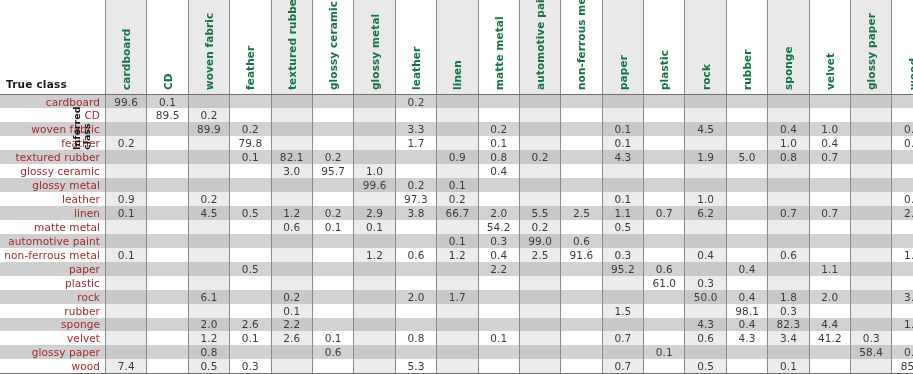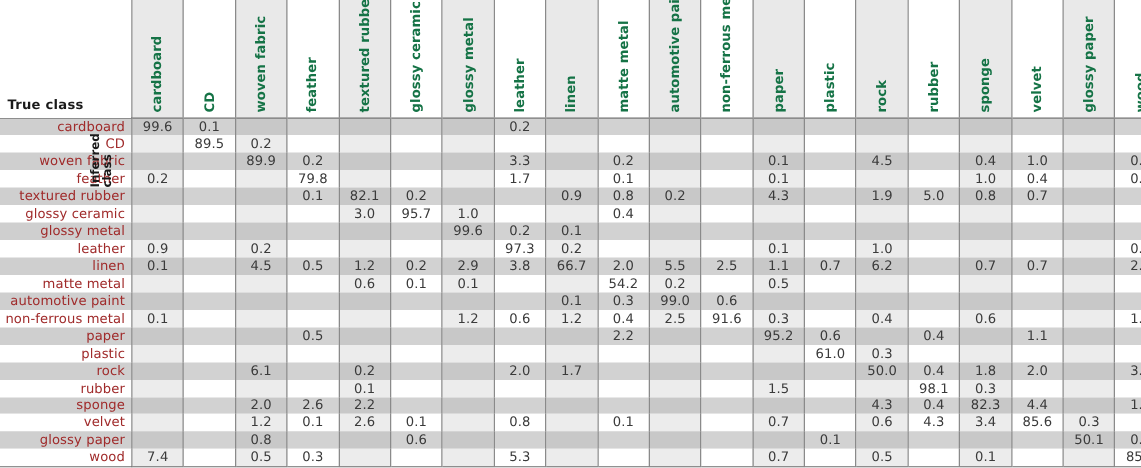--- a/index.html
+++ b/index.html
@@ -653,21 +653,21 @@
           <td class="cell">0.8</td>
           <td class="cell colshade"></td>
           <td class="cell">0.1</td>
           <td class="cell colshade"></td>
           <td class="cell"></td>
           <td class="cell colshade">0.7</td>
           <td class="cell"></td>
           <td class="cell colshade">0.6</td>
           <td class="cell">4.3</td>
           <td class="cell colshade">3.4</td>
-          <td class="cell">85.6</td>
+          <td class="cell">41.2</td>
           <td class="cell colshade">0.3</td>
           <td class="cell"></td>
         </tr>
         <tr class="data-row band">
           <td class="rowhead">glossy paper</td>
           <td class="cell colshade"></td>
           <td class="cell"></td>
           <td class="cell colshade">0.8</td>
           <td class="cell"></td>
           <td class="cell colshade"></td>
@@ -677,21 +677,21 @@
           <td class="cell colshade"></td>
           <td class="cell"></td>
           <td class="cell colshade"></td>
           <td class="cell"></td>
           <td class="cell colshade"></td>
           <td class="cell">0.1</td>
           <td class="cell colshade"></td>
           <td class="cell"></td>
           <td class="cell colshade"></td>
           <td class="cell"></td>
-          <td class="cell colshade">50.1</td>
+          <td class="cell colshade">58.4</td>
           <td class="cell">0.2</td>
         </tr>
         <tr class="data-row">
           <td class="rowhead">wood</td>
           <td class="cell colshade">7.4</td>
           <td class="cell"></td>
           <td class="cell colshade">0.5</td>
           <td class="cell">0.3</td>
           <td class="cell colshade"></td>
           <td class="cell"></td>

